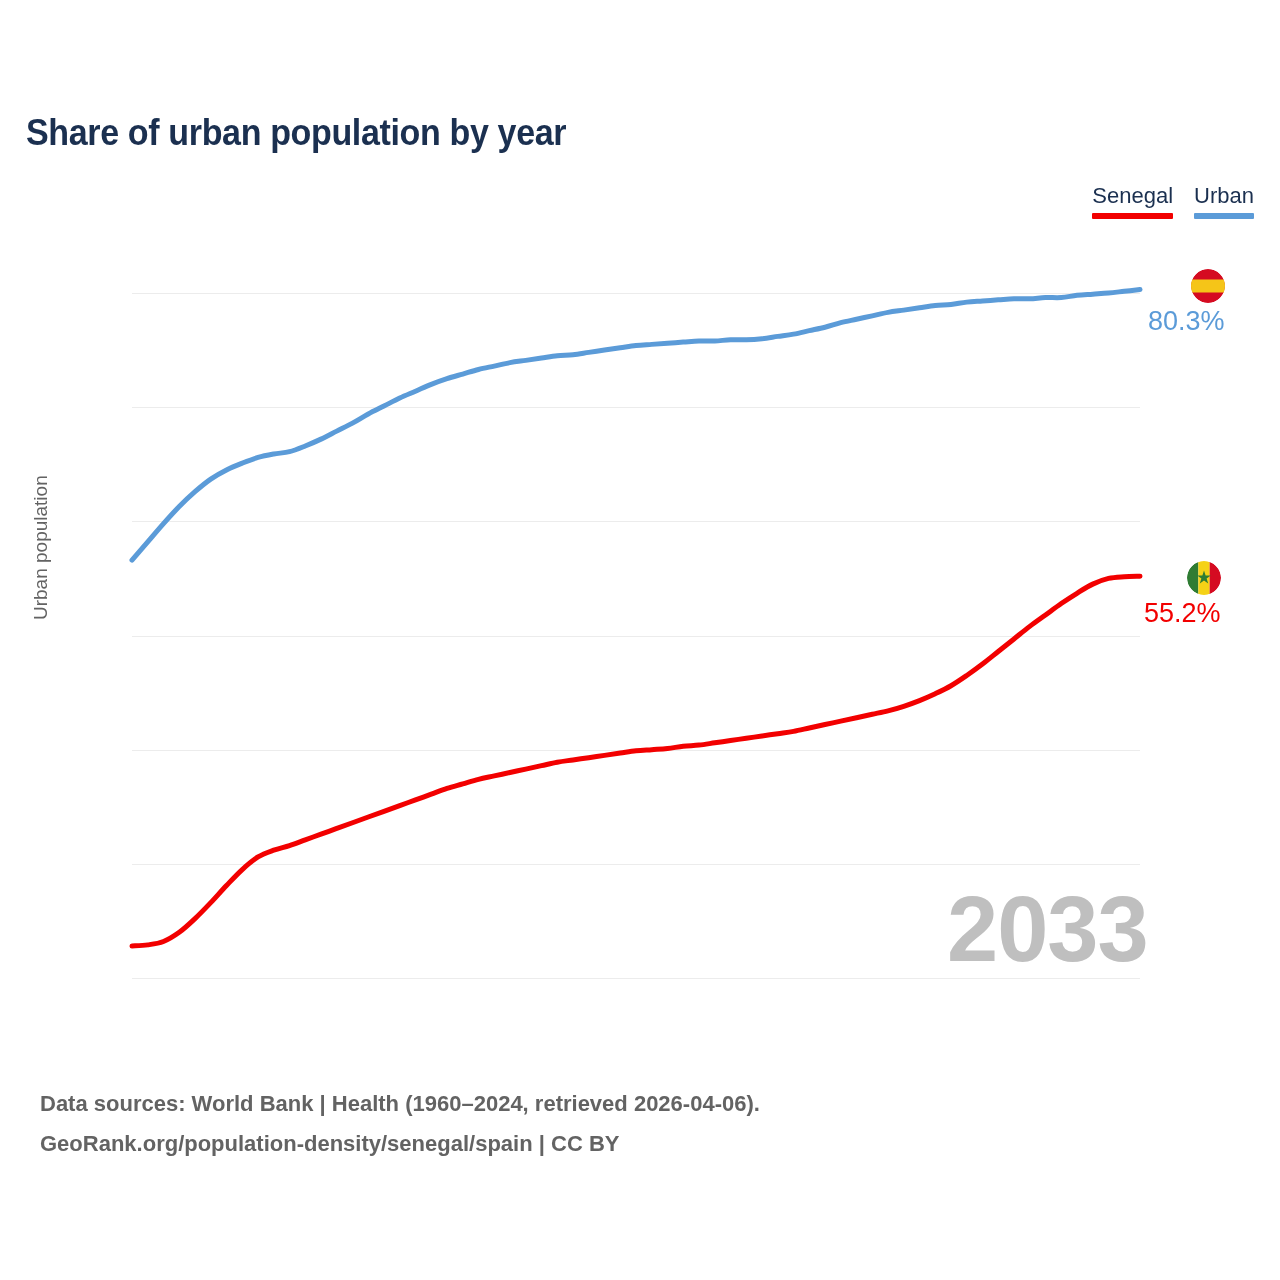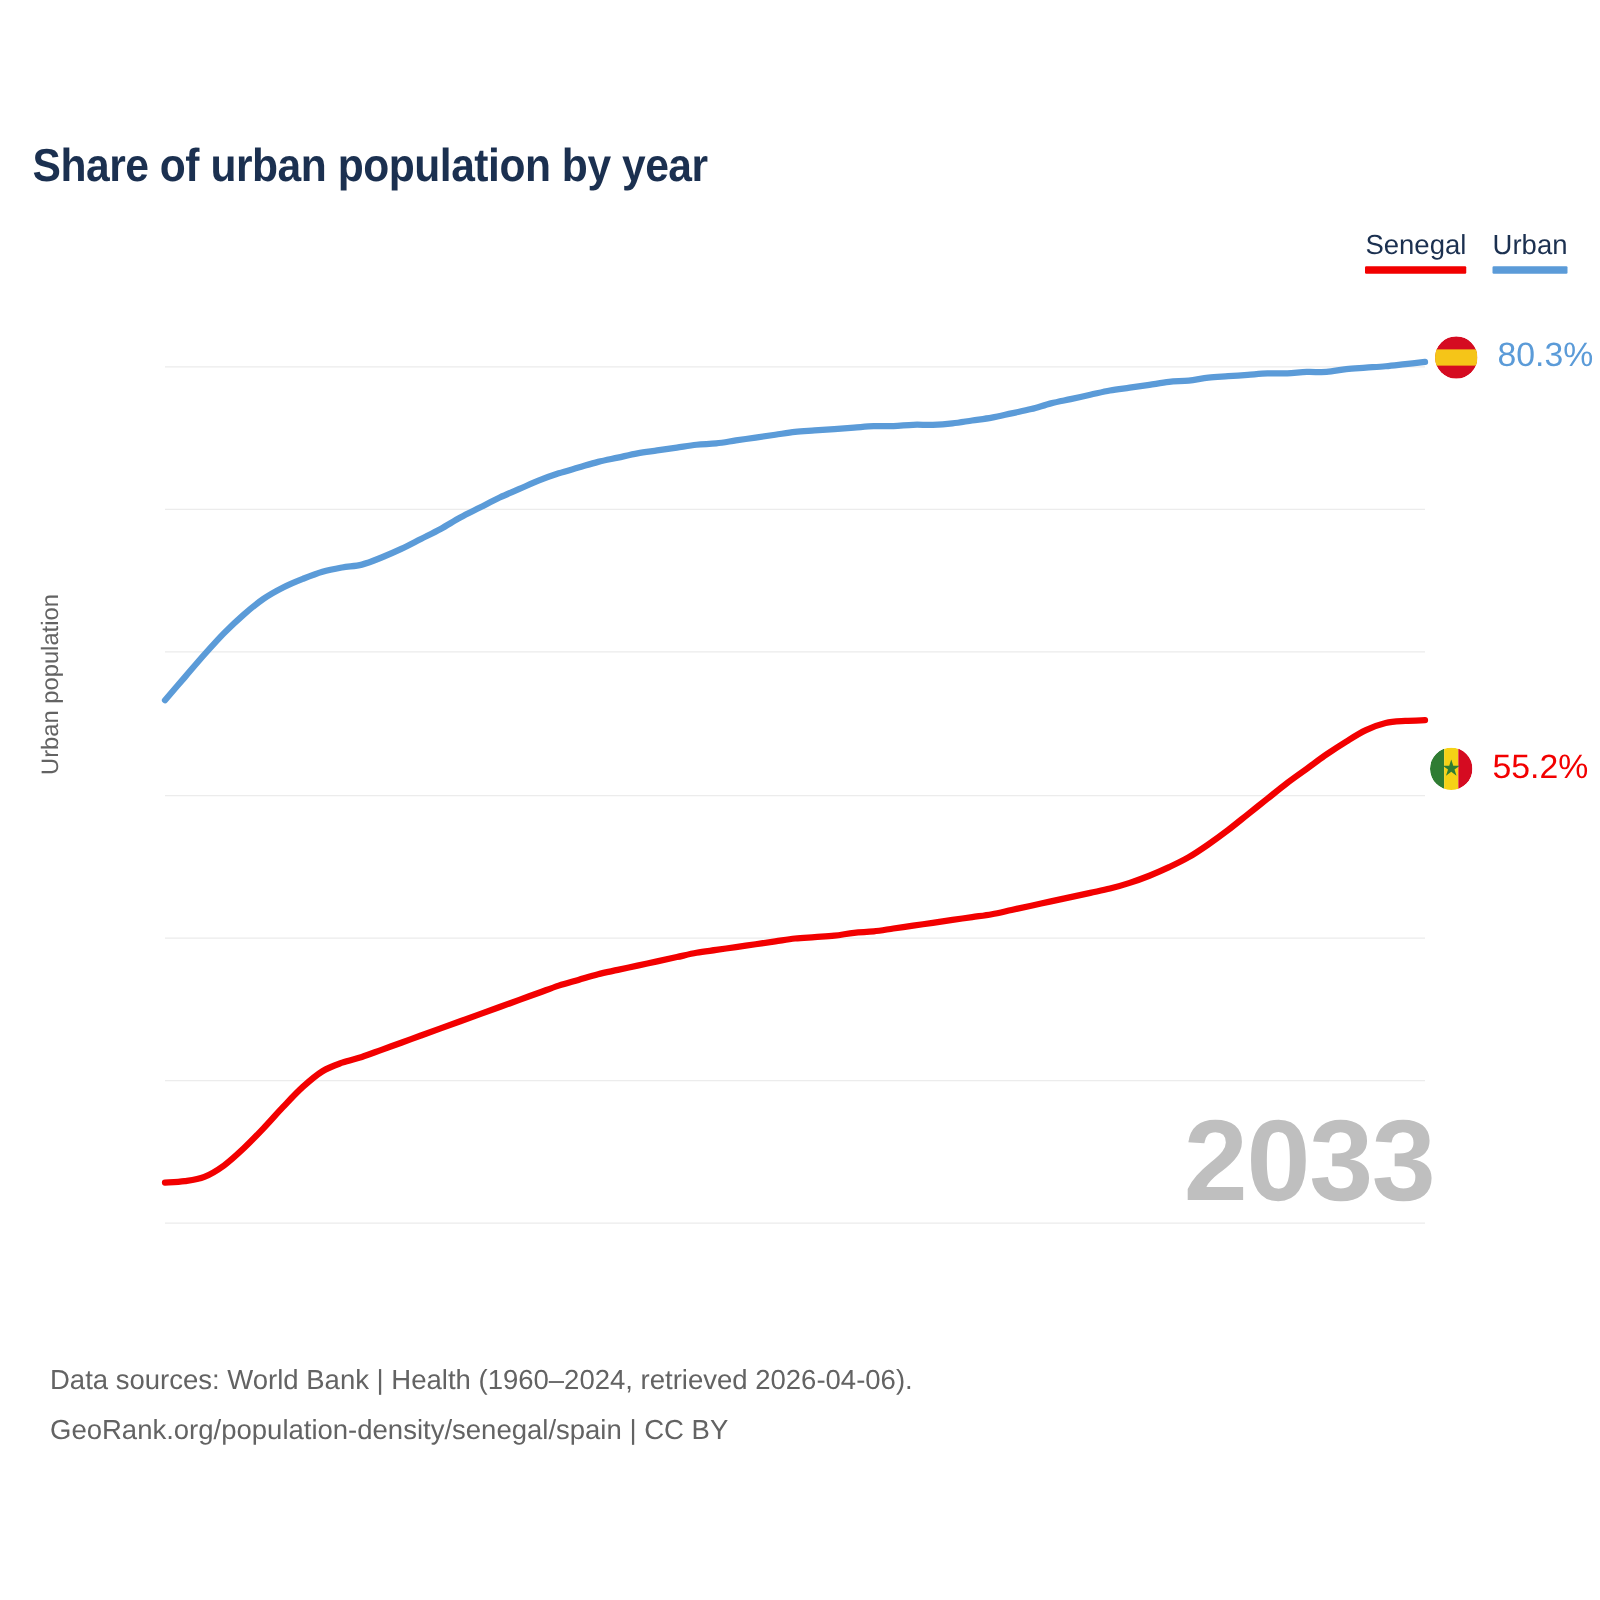--- a/index.html
+++ b/index.html
@@ -91,46 +91,48 @@
     font-weight: bold;
     color: #bfbfbf;
     letter-spacing: -1px;
     line-height: 1;
   }
 
   
   .endpoint {
     position: absolute;
     display: flex;
-    align-items: flex-start;
-    gap: 16px;
+    align-items: flex-end;
+    gap: 3px;
+    flex-direction: column;
   }
   .flag-circle {
     width: 34px; height: 34px;
     border-radius: 50%;
     overflow: hidden;
     position: relative;
     flex: none;
   }
   .endpoint-value {
     font-size: 27px;
     white-space: nowrap;
   }
   #endpoint-spain   { left: 1148px; top: 269px; }
-  #endpoint-senegal { left: 1144px; top: 561px; margin-top: 37px; }
+  #endpoint-senegal { left: 1144px; top: 561px; }
   #endpoint-spain .endpoint-value   { color: #5b9bd8; }
   #endpoint-senegal .endpoint-value { color: #f20000; }
 
   
   #footer {
     position: absolute;
     left: 40px; top: 1084px;
     font-size: 22px;
     color: #636363;
     line-height: 40px;
+    font-weight: bold;
   }
   #footer div { white-space: nowrap; }
 
   svg { display: block; }
 </style>
 </head>
 <body>
 
 <div id="page">
 

